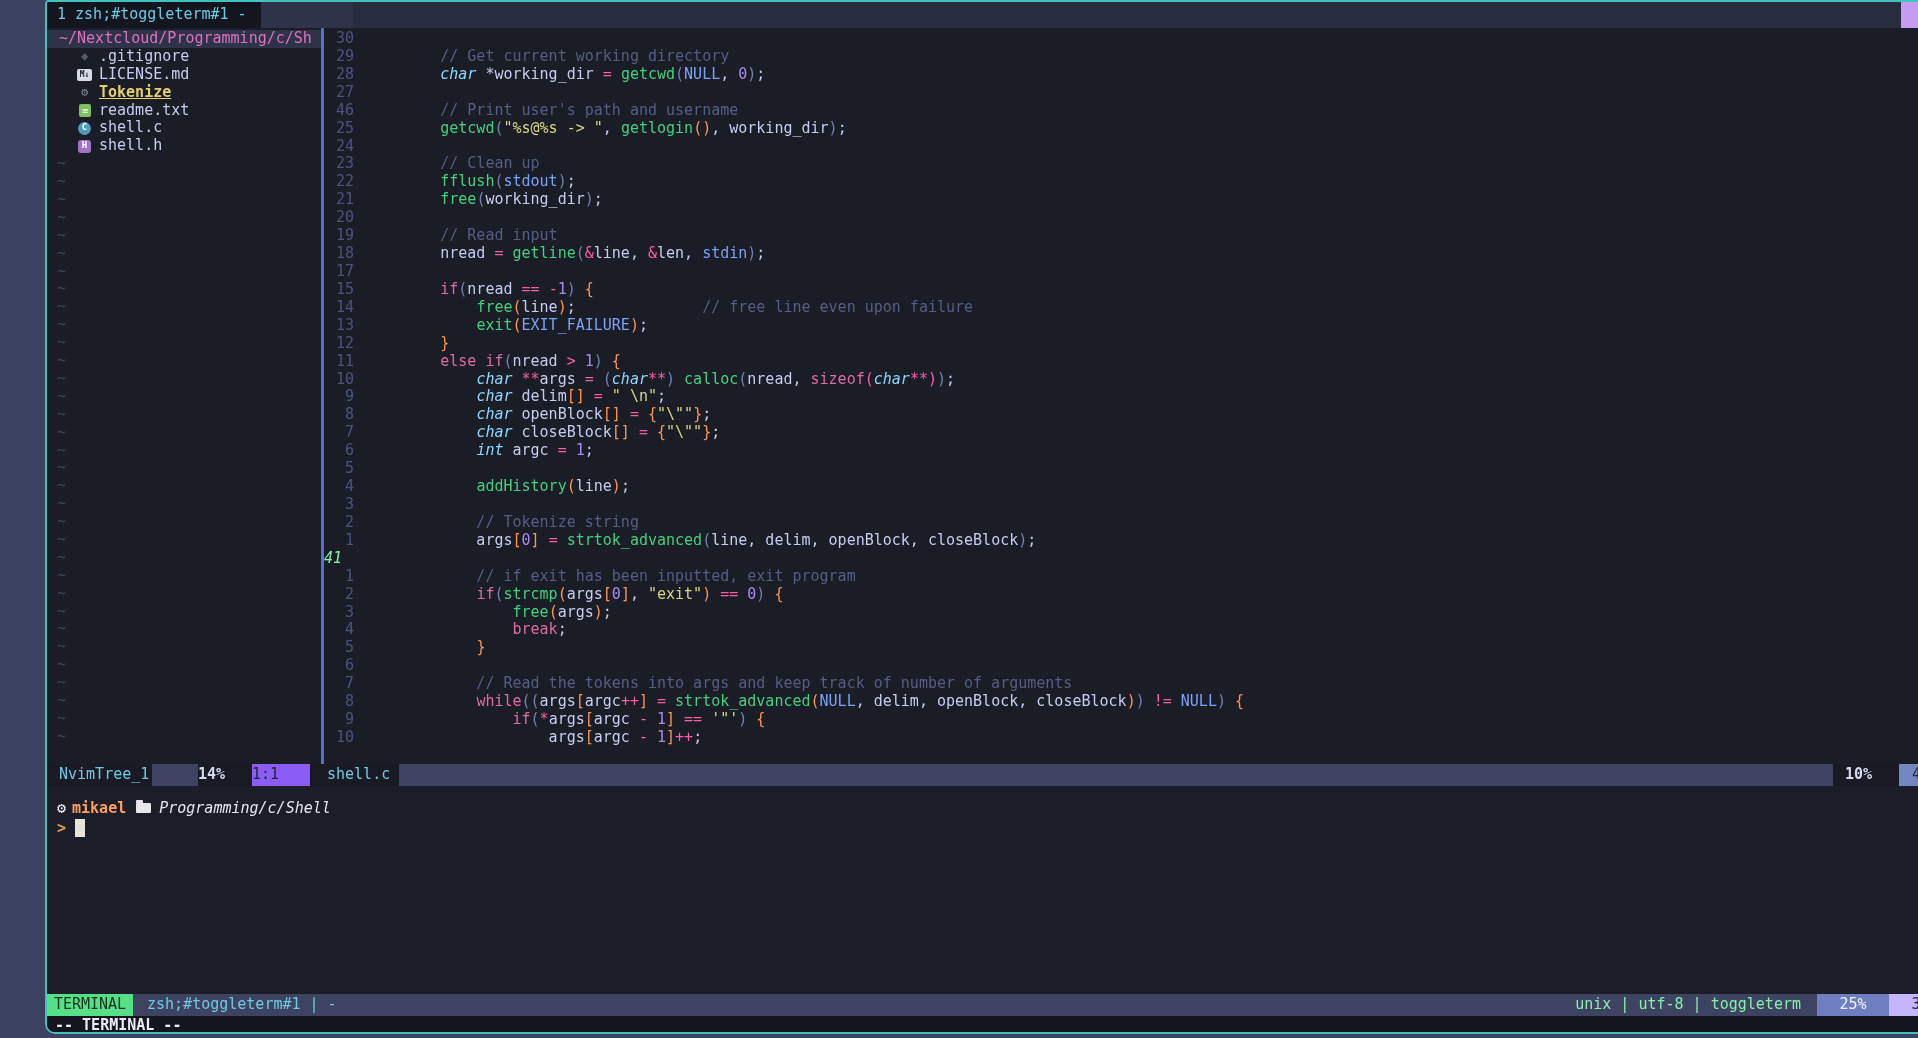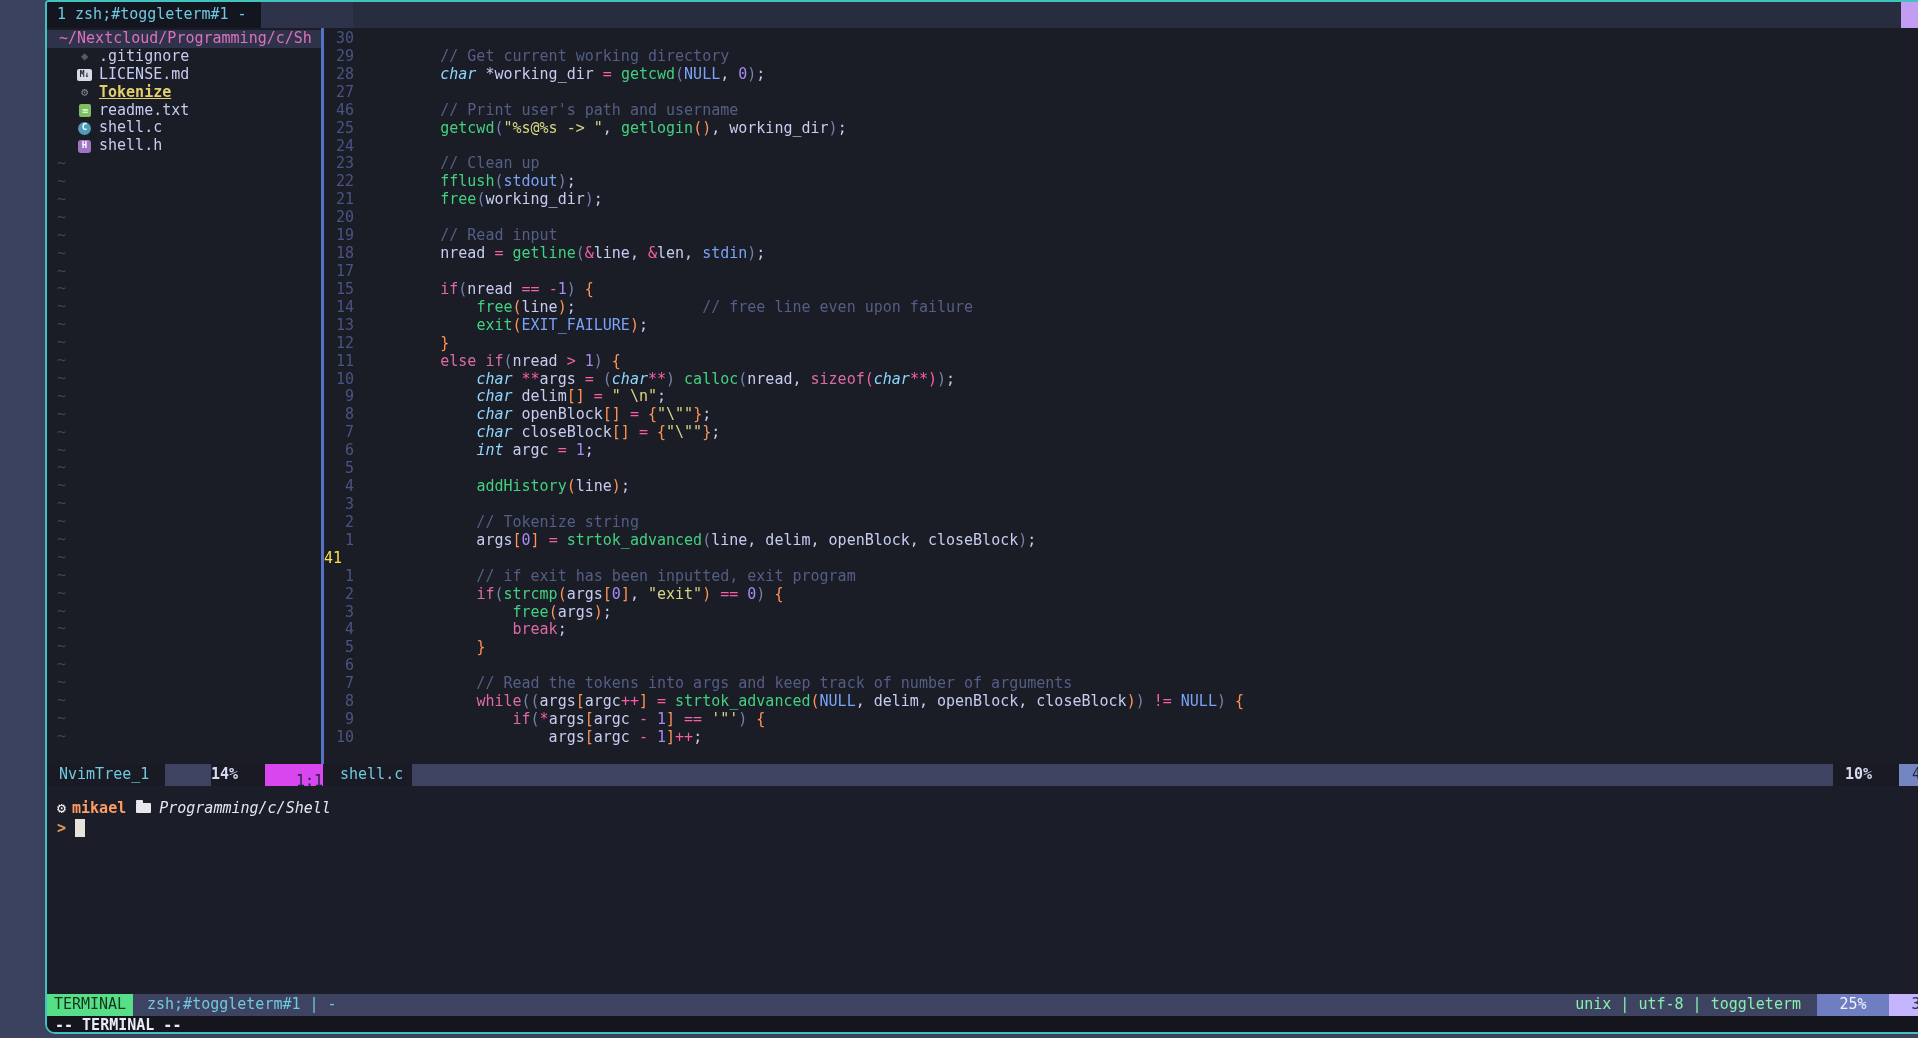--- a/index.html
+++ b/index.html
@@ -36,39 +36,39 @@
   .ticon.c   { background:#519aba; color:#fff; border-radius:50%; font-weight:bold; font-size:9px; height:13px; width:13px; flex-basis:13px; margin-left:1px; margin-right:8px;}
   .ticon.h   { background:#a074c4; color:#fff; border-radius:3px; font-weight:bold; font-size:9px; height:13px; width:13px; flex-basis:13px; margin-left:1px; margin-right:8px;}
   .tilde { color:#3c4660; padding-left:10px; height:17.9px; }
 
   .vsep { width:3px; flex:0 0 3px; background:#5672c4; }
 
   
   .code { flex:1; overflow:hidden; line-height:17.93px; padding-top:2px; }
   .row { white-space:pre; height:17.93px; }
   .ln { display:inline-block; width:30px; text-align:right; margin-right:14px; color:#4b5480; }
-  .row.cur .ln { text-align:left; color:#fde047; }
+  .row.cur .ln { text-align:left; color:#86efac;font-style:italic; }
   .tok-t { color:#8fd7ff; font-style:italic; }
   .tok-k { color:#dd6ba5; }
   .tok-o { color:#f75fa6; }
   .tok-f { color:#42d27f; }
   .tok-s { color:#d8d682; }
   .tok-n { color:#a78bf2; }
   .tok-c { color:#555e85; }
   .tok-b { color:#7aa2f7; }
   .tok-p { color:#7481ab; }
   .tok-q { color:#ff9455; }
   .tok-w { color:#c6cdf0; }
 
   
   .statusline { height:22px; flex:0 0 22px; background:#191a24; display:flex; align-items:stretch; font-size:15px; }
-  .sl-name { color:#6fc9e0; padding:1px 0 0 12px; width:118px; }
+  .sl-name { color:#6fc9e0; padding:1px 0 0 12px; width:105px; }
   .sl-gray { background:#3d4361; width:46px; }
   .sl-pct  { color:#d6dbf2; font-weight:bold; width:54px; text-align:left; padding-top:1px; }
-  .sl-pill { background:#d946ef; color:#1e2438; width:58px; text-align:right; padding-top:8px; }
+  .sl-pill { background:#8b5cf6; color:#1e2438; width:58px; text-align:left; padding-top:1px; }
   .sl-sep  { width:3px; background:#191a24; }
   .sl-name2 { color:#6fc9e0; padding:1px 0 0 14px; width:86px; }
   .sl-bar  { background:#3d4361; flex:1; margin-right:12px; }
   .sl-pill2 { background:#7486c2; color:#1e2438; width:62px; text-align:center; padding-top:1px; }
 
   
   .term { flex:0 0 208px; background:#1b1d28; padding:12px 0 0 10px; overflow:hidden; }
   .pline { display:flex; align-items:center; height:20px; white-space:pre; }
   .gear { color:#f2f2f2; font-size:15px; margin-right:6px; }
   .tuser { color:#ff9e64; font-weight:bold; margin-right:10px; }

